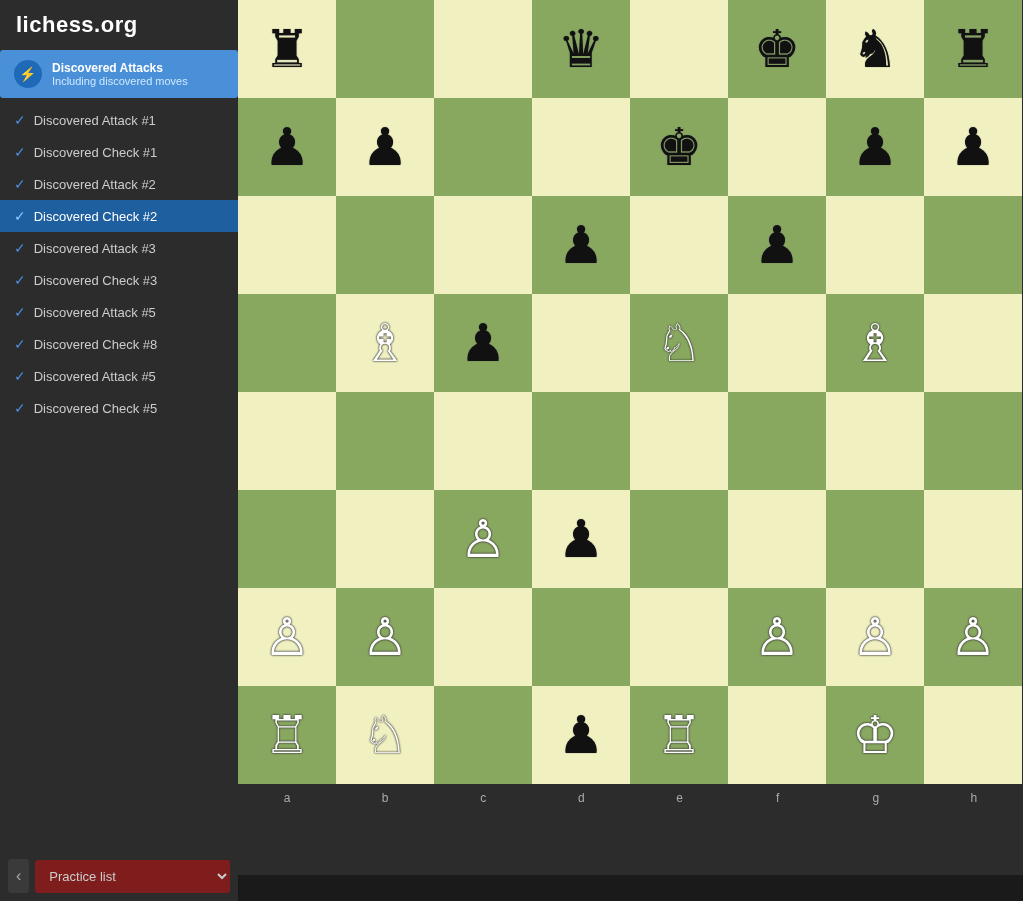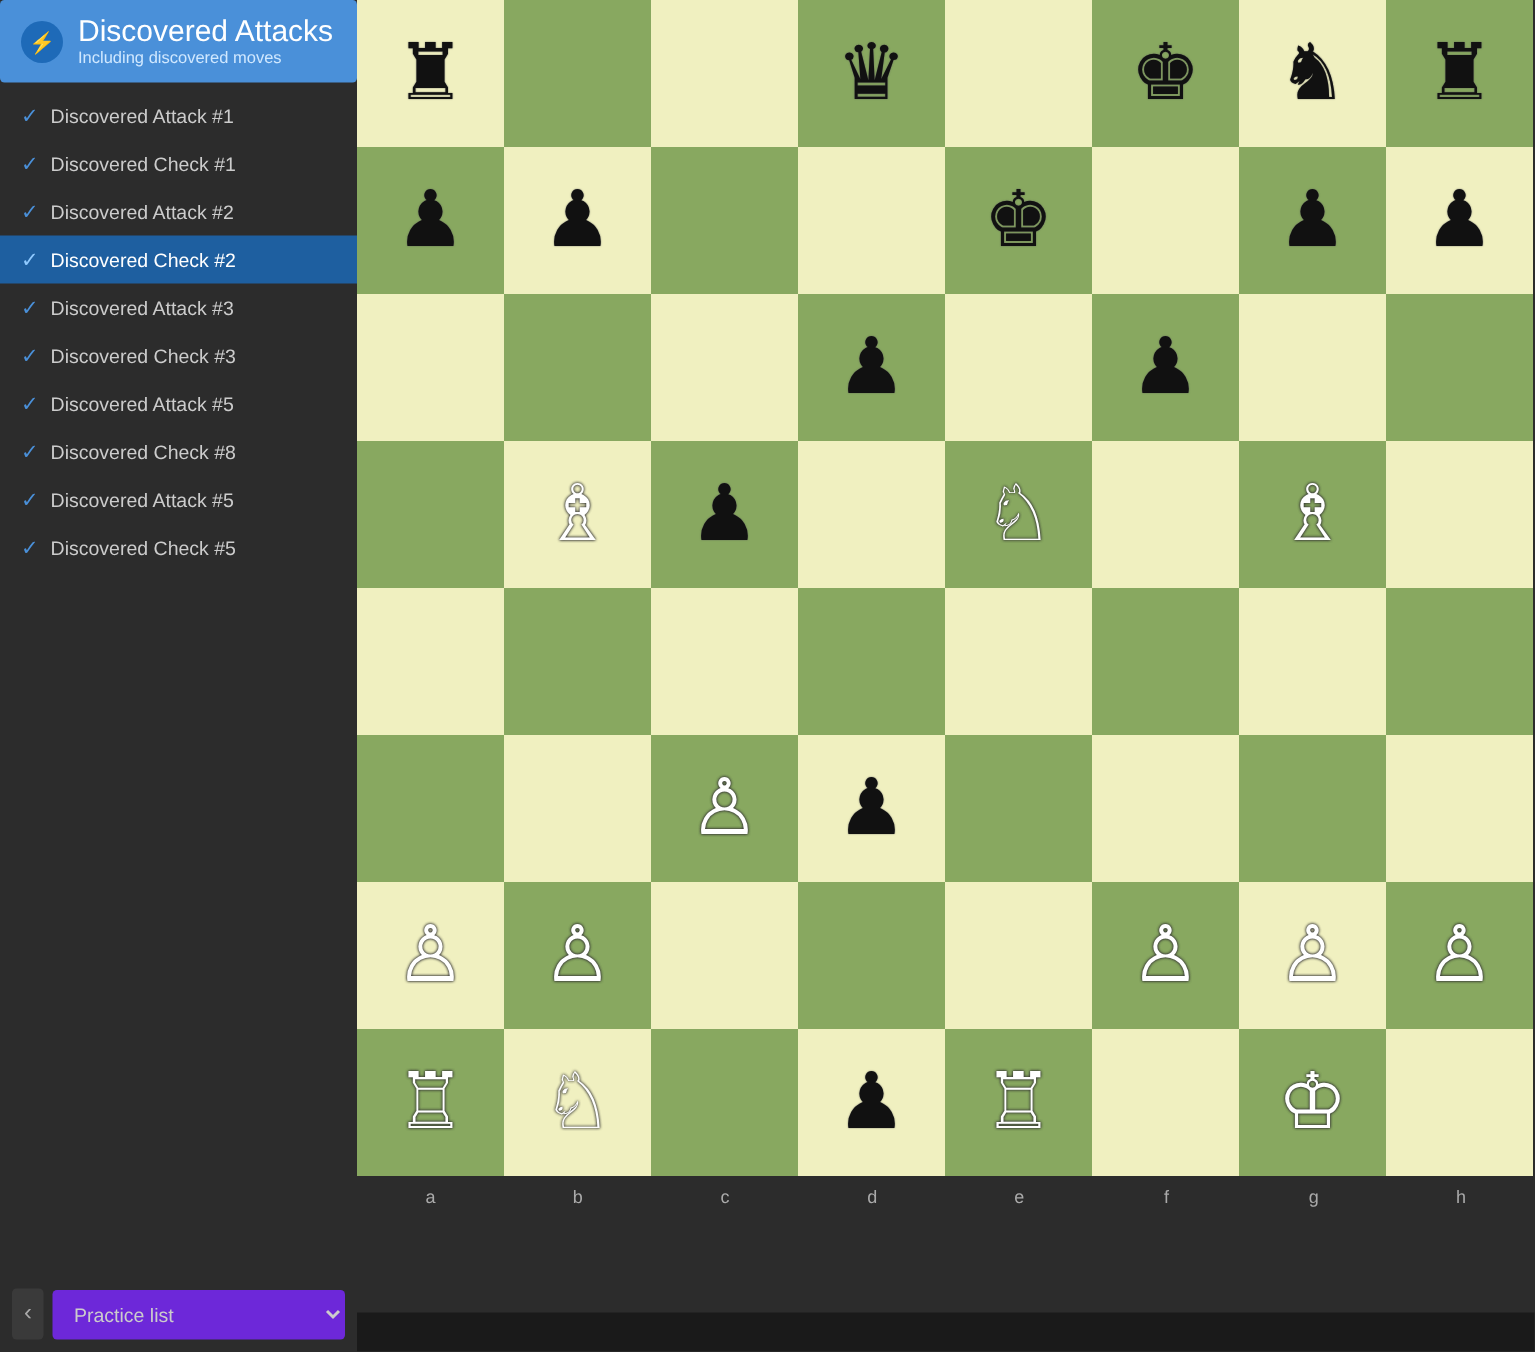--- a/index.html
+++ b/index.html
@@ -45,22 +45,22 @@
       height: 28px;
       border-radius: 50%;
       background: #1e6ab8;
       display: flex;
       align-items: center;
       justify-content: center;
       color: #fff;
       font-size: 14px;
     }
     #active-category .cat-text .cat-title {
-      font-size: 20px;
-      font-weight: normal;
+      font-size: 12px;
+      font-weight: bold;
       color: #fff;
     }
     #active-category .cat-text .cat-sub {
       font-size: 11px;
       color: #d0e8ff;
     }
 
     .lesson-list {
       flex: 1;
       overflow-y: auto;
@@ -91,21 +91,21 @@
       background: #3a3a3a;
       border: none;
       color: #aaa;
       padding: 8px 8px;
       cursor: pointer;
       border-radius: 3px;
       font-size: 16px;
     }
     .practice-select {
       flex: 1;
-      background: #6d28d9;
+      background: #7f1d1d;
       color: #ccc;
       border: none;
       padding: 8px 10px;
       font-size: 13px;
       border-radius: 3px;
       cursor: pointer;
     }
 
     
     #main {
@@ -179,20 +179,21 @@
     #puzzle-source {
       color: #888;
       font-size: 14px;
       margin-top: 4px;
     }
   </style>
 </head>
 <body>
 
 <div id="sidebar">
+  <div id="logo">lichess.org</div>
 
   <div id="active-category">
     <div class="cat-icon">⚡</div>
     <div class="cat-text">
       <div class="cat-title">Discovered Attacks</div>
       <div class="cat-sub">Including discovered moves</div>
     </div>
   </div>
 
   <div class="lesson-list" id="lesson-list">

